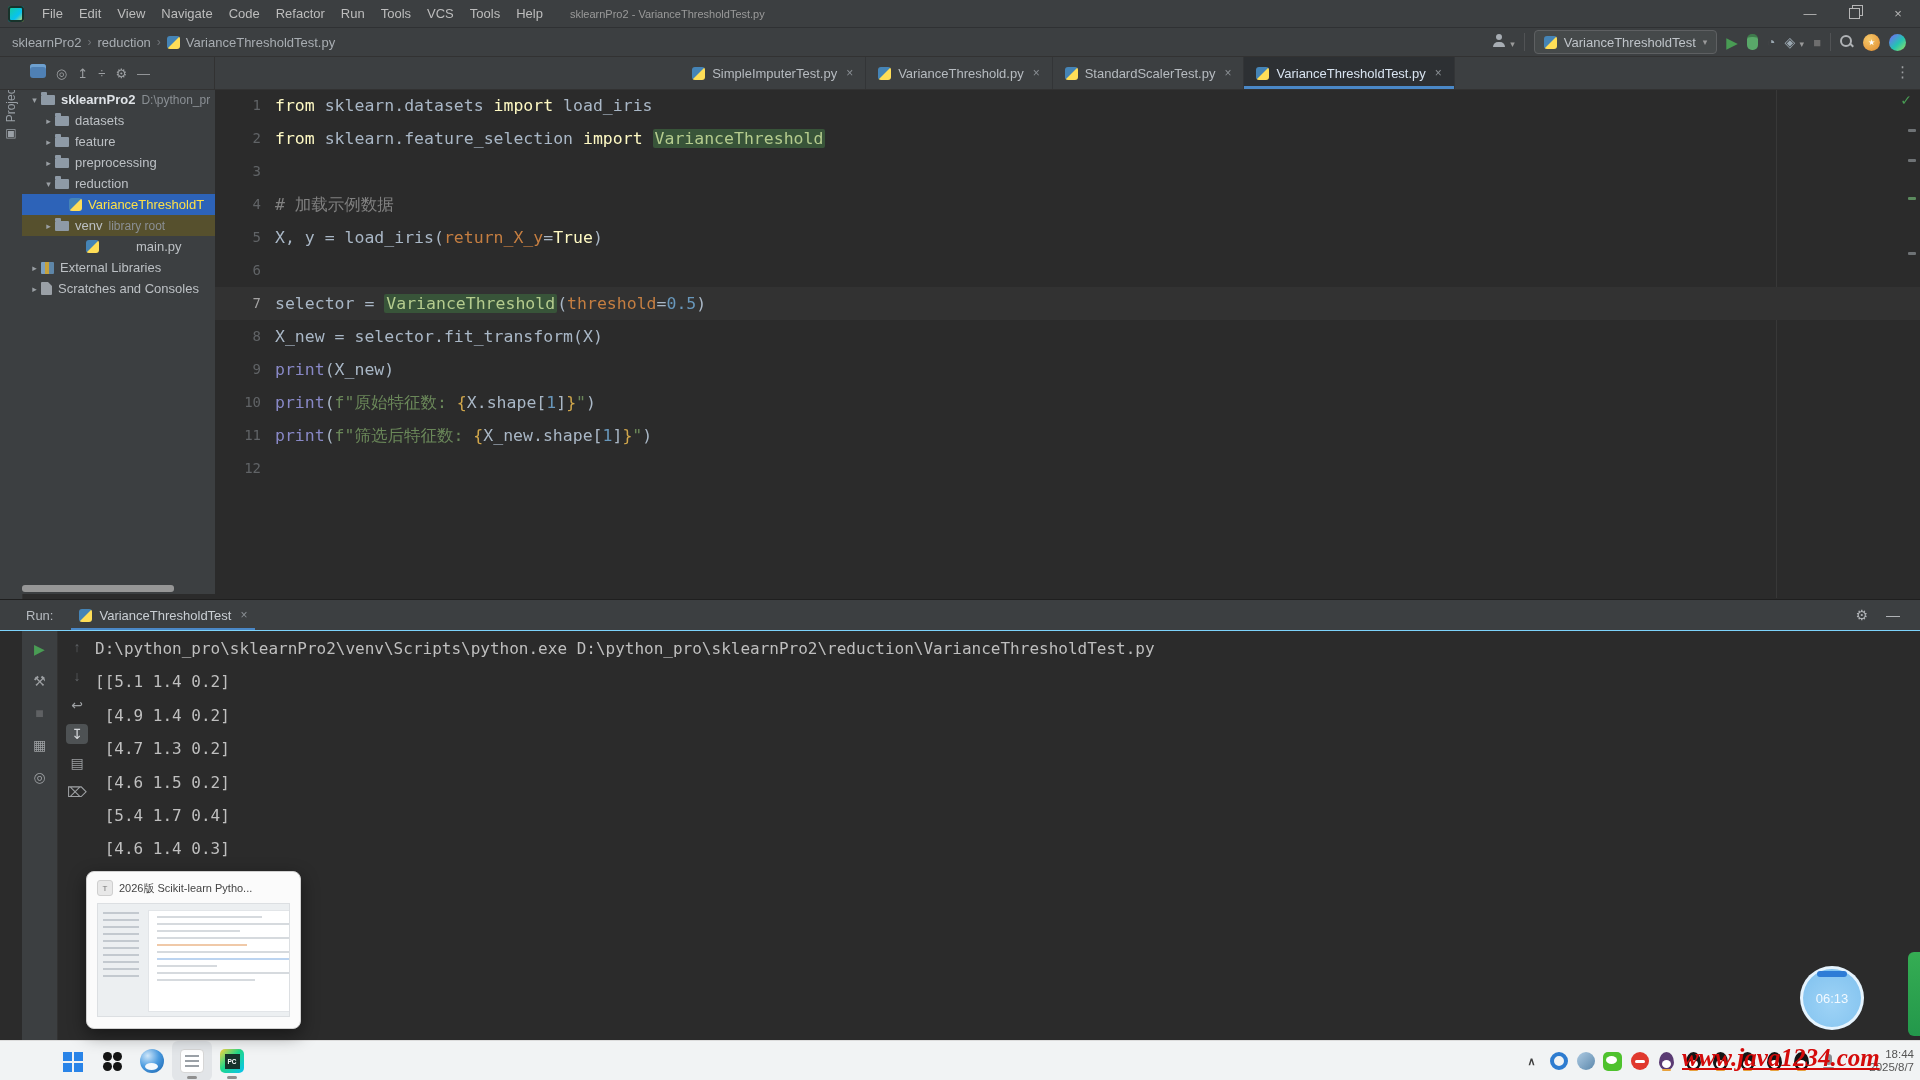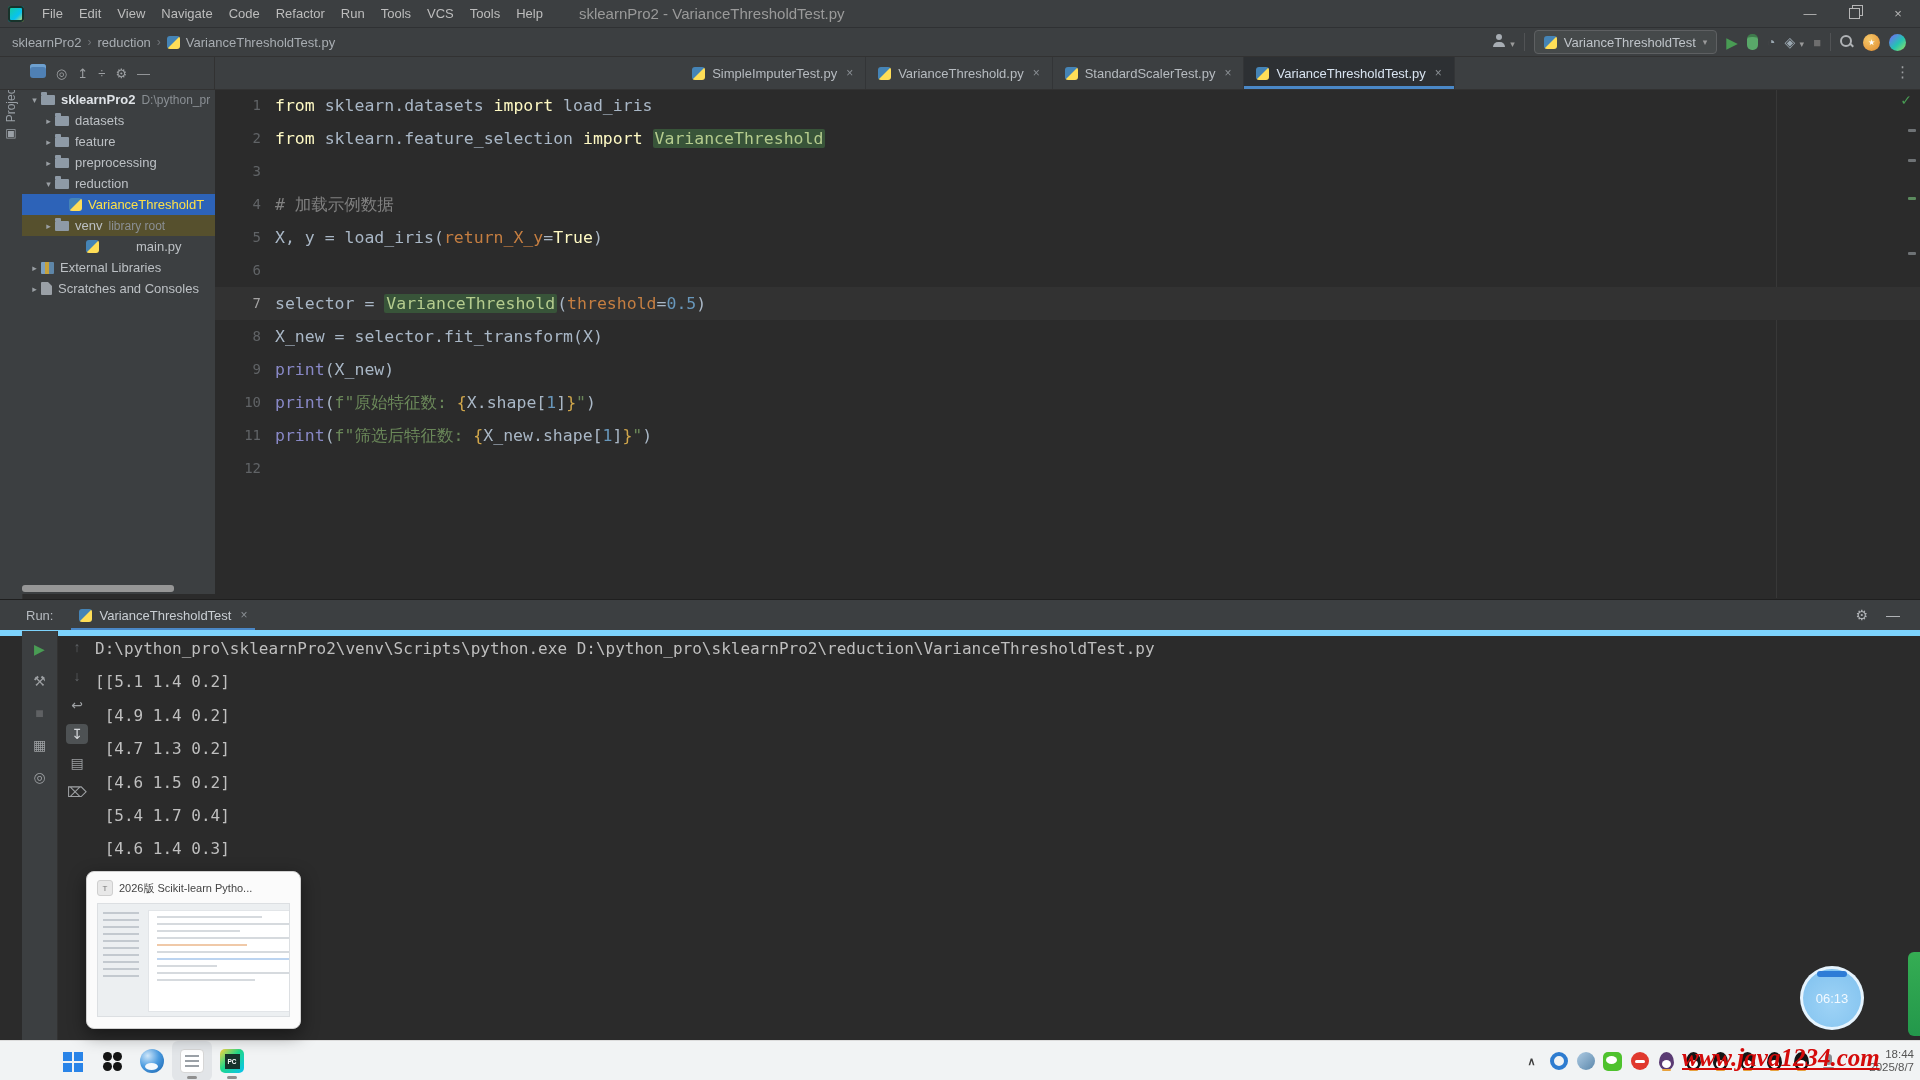--- a/index.html
+++ b/index.html
@@ -4,21 +4,21 @@
 <style>
   html,body{margin:0;padding:0;background:#181818;}
   #app{position:relative;width:1920px;height:1080px;overflow:hidden;background:#2b2b2b;
        font-family:"Liberation Sans",sans-serif;-webkit-font-smoothing:antialiased;}
   
   .titlebar{position:absolute;left:0;top:0;width:1920px;height:27px;background:#3c3f41;
     border-bottom:1px solid #2f3133;display:flex;align-items:center;z-index:5;}
   .logo{width:16px;height:16px;margin:0 10px 0 8px;border-radius:3px;
     background:linear-gradient(135deg,#1bcf8e,#07c3f2 60%,#f5e34a);box-shadow:inset 0 0 0 2px #17332b;}
   .menu-item{font-size:13px;color:#bdbdbd;padding:0 8px;cursor:default;}
-  .wtitle{margin-left:28px;font-size:15px;color:#9a9a9a;}
+  .wtitle{margin-left:19px;font-size:11px;color:#9a9a9a;}
   .wctrl{margin-left:auto;display:flex;height:27px;}
   .wbtn{width:44px;display:flex;align-items:center;justify-content:center;color:#b6b6b6;font-size:13px;}
   .ic-restore{width:9px;height:9px;border:1px solid #b6b6b6;position:relative;background:#3c3f41;}
   .ic-restore::before{content:"";position:absolute;left:2px;top:-4px;width:9px;height:9px;border:1px solid #b6b6b6;z-index:-1;}
   
   .toolbar2{position:absolute;left:0;top:28px;width:1920px;height:28px;background:#3c3f41;
     border-bottom:1px solid #323232;display:flex;align-items:center;z-index:5;}
   .crumbs{display:flex;align-items:center;padding-left:12px;gap:6px;}
   .crumb{font-size:13px;color:#a8adb2;}
   .crumb-sep{color:#6f7377;font-size:12px;}
@@ -100,21 +100,21 @@
   .tok-nm{color:#6897bb;}
   .tok-bi{color:#8888c6;}
   .tok-st{color:#6a8759;}
   .tok-br{color:#d0a64b;}
   .tok-hl{background:#385439;color:#b5cc8e;border-radius:2px;padding:0 2px;}
   .insp{position:absolute;right:8px;top:3px;color:#499c54;font-size:14px;}
   .rmark{position:absolute;right:4px;width:8px;height:3px;background:#6e7275;border-radius:1px;}
   
   .runpanel{position:absolute;left:0;top:599px;width:1920px;height:441px;background:#2b2b2b;
     border-top:1px solid #1f1f1f;z-index:3;}
-  .runhdr{position:absolute;left:0;top:0;width:100%;height:30px;background:#3c3f41;border-bottom:6px solid #7dd3fc;
+  .runhdr{position:absolute;left:0;top:0;width:100%;height:30px;background:#3c3f41;border-bottom:1px solid #7dd3fc;
     display:flex;align-items:center;}
   .runlbl{font-size:13px;color:#b6bbc0;margin-left:26px;}
   .runtab{display:flex;align-items:center;gap:7px;margin-left:18px;height:30px;padding:0 8px;position:relative;
     font-size:13px;color:#c9ced3;}
   .runtab::after{content:"";position:absolute;left:0;right:0;bottom:0;height:2px;background:#4a88c7;}
   .runhdr-right{margin-left:auto;display:flex;gap:18px;padding-right:20px;color:#b0b3b6;font-size:14px;}
   .rcol1{position:absolute;left:22px;top:31px;width:36px;bottom:0;background:#3c3f41;border-right:1px solid #323232;
     display:flex;flex-direction:column;align-items:center;padding-top:8px;gap:12px;box-sizing:border-box;}
   .rcol2{position:absolute;left:60px;top:31px;width:34px;bottom:0;display:flex;flex-direction:column;align-items:center;
     padding-top:6px;gap:9px;}

